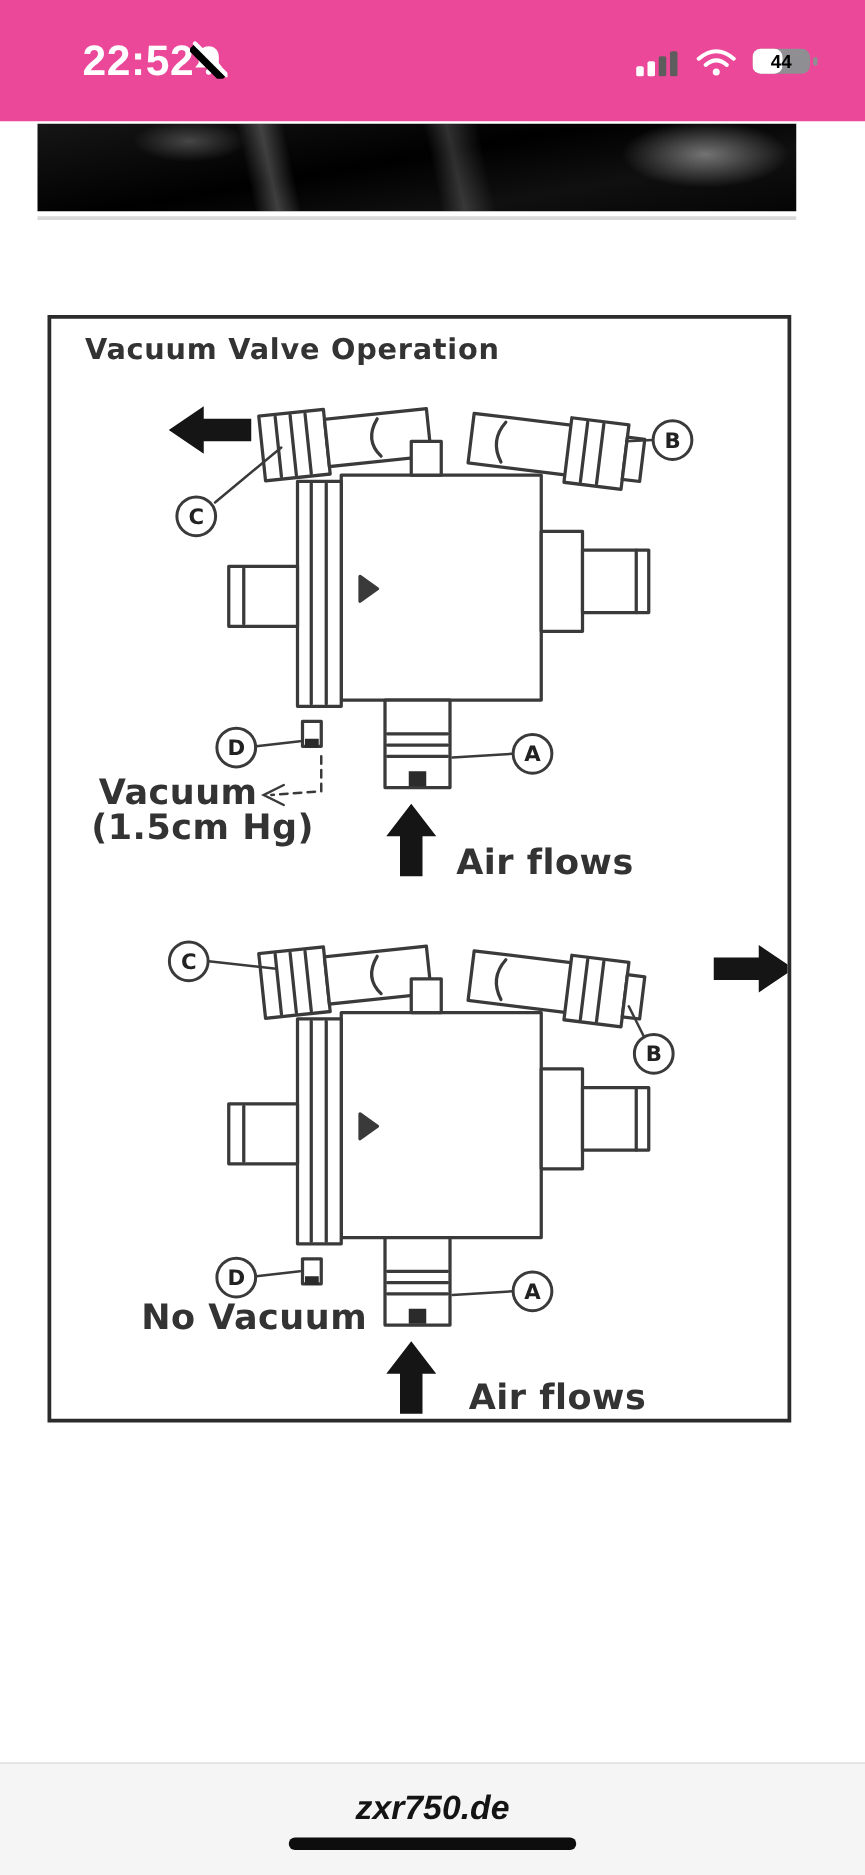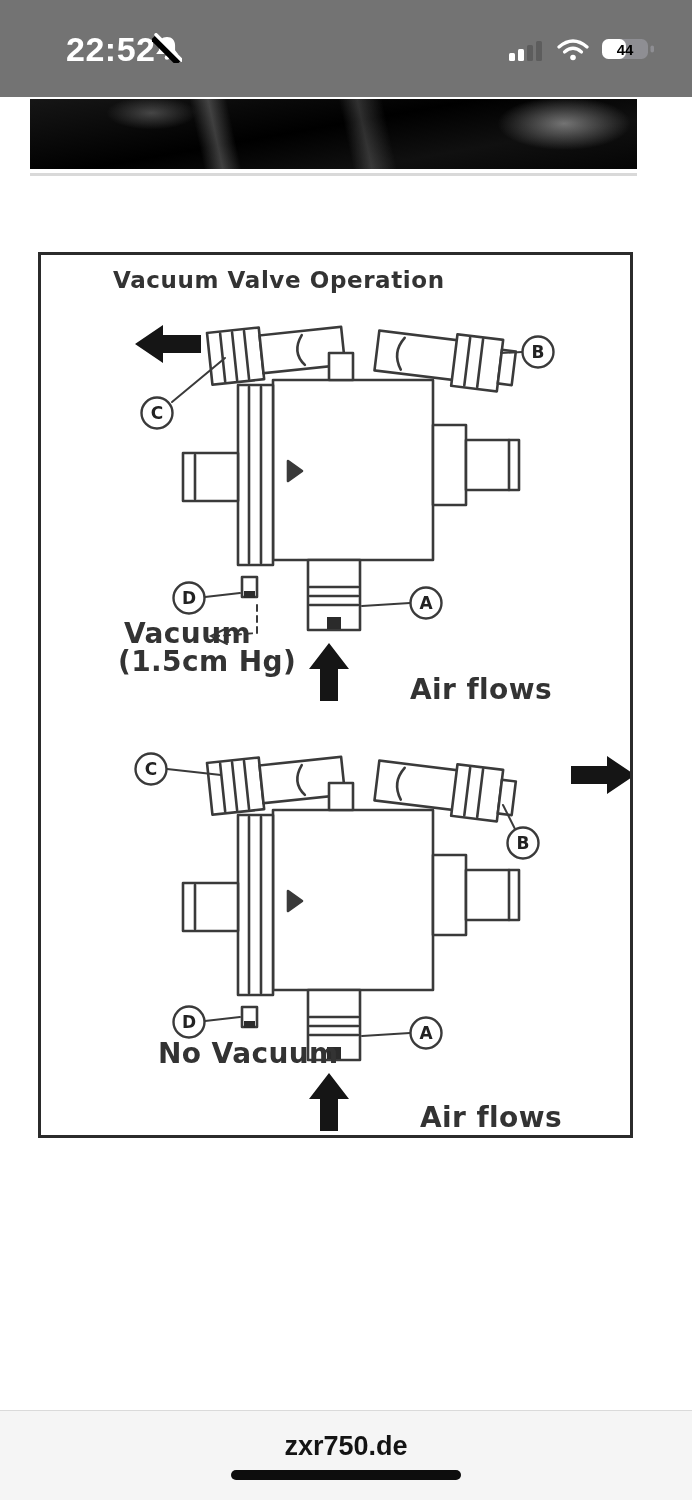--- a/index.html
+++ b/index.html
@@ -1,45 +1,45 @@
 <!DOCTYPE html>
 <html><head>
 <meta charset="utf-8">
 <style>
   html,body{margin:0;padding:0;background:#fff;}
   .phone{position:relative;width:692px;height:1500px;background:#fff;overflow:hidden;
          font-family:"Liberation Sans",sans-serif;}
   .abs{position:absolute;}
 
   
-  .statusbar{left:0;top:0;width:692px;height:97px;background:#737373;}
+  .statusbar{left:0;top:0;width:692px;height:97px;background:#ec4899;}
   .time{left:66px;top:30px;color:#fff;font-size:34px;font-weight:700;letter-spacing:.5px;}
   .bell{left:152px;top:33px;width:30px;height:30px;}
   .sb-right{right:34px;top:36px;display:flex;align-items:flex-end;gap:12px;}
 
   
   .photo{left:30px;top:99px;width:607px;height:70px;
     background:
       radial-gradient(ellipse 95px 38px at 88% 35%, rgba(200,200,200,.55), transparent 70%),
       radial-gradient(ellipse 60px 22px at 20% 20%, rgba(140,140,140,.45), transparent 75%),
       linear-gradient(78deg, transparent 28%, rgba(170,170,170,.35) 31%, transparent 34%,
                       transparent 52%, rgba(150,150,150,.3) 55%, transparent 59%),
       linear-gradient(170deg,#161616,#000 45%,#101010 72%,#050505);}
   .photo-underline{left:30px;top:173px;width:607px;height:3px;background:#d9d9d9;}
 
   
   .diagram-box{left:38px;top:252px;width:595px;height:886px;border:3px solid #2b2b2b;
                background:#fff;box-sizing:border-box;}
-  .scan-text{font-family:"DejaVu Sans",sans-serif;color:#333;font-weight:700;margin-left:45px;}
+  .scan-text{font-family:"DejaVu Sans",sans-serif;color:#333;font-weight:700;}
   .doc-title{left:27px;top:12px;font-size:23px;letter-spacing:.6px;}
   .cap{font-size:28px;letter-spacing:.4px;}
   .diagram-svg{left:0;top:0;width:589px;height:880px;}
 
   
-  .footer{left:0;top:1410px;width:692px;height:90px;background:#f5f5f5;border-top:1px solid #dadada;box-sizing:border-box;}
+  .footer{left:0;top:1410px;width:692px;height:90px;background:#f5f5f5;border-top:1px solid #dadada;box-sizing:border-box;font-style:italic;}
   .site{left:0;top:20px;width:692px;text-align:center;font-size:27px;font-weight:600;color:#141414;}
   .home-indicator{left:231px;top:1470px;width:230px;height:10px;border-radius:5px;background:#0d0d0d;}
 </style>
 </head>
 <body>
 
 <div class="phone">
 
   <div class="abs statusbar">
     <div class="abs time">22:52</div>

